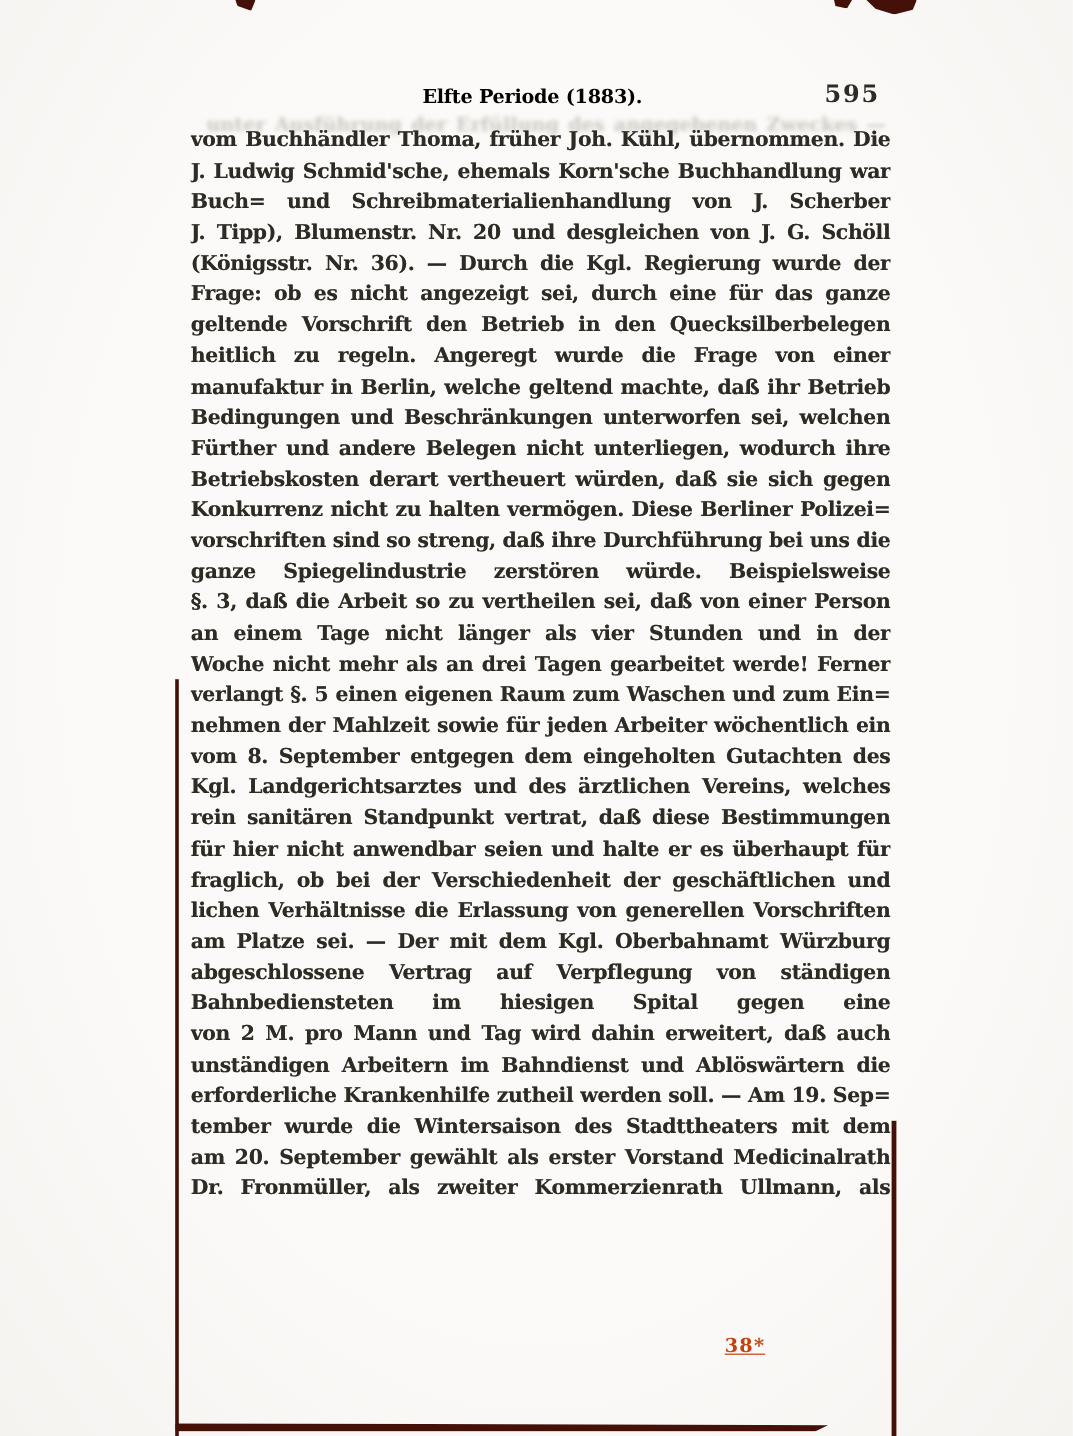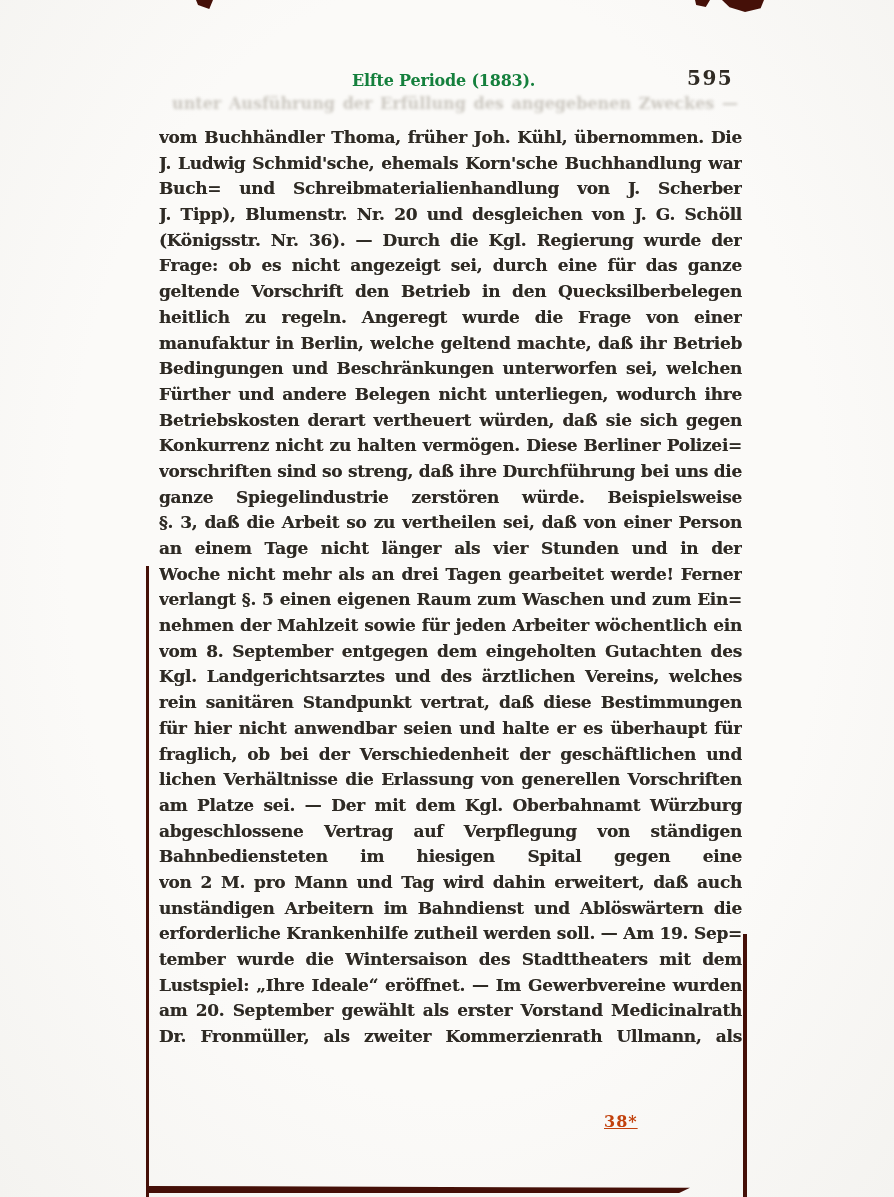--- a/index.html
+++ b/index.html
@@ -8,40 +8,40 @@
     background: radial-gradient(ellipse at 50% 45%, #fbfaf8 60%, #f4f3f0 100%);
     font-family:"DejaVu Serif", serif;
     position:relative; overflow:hidden;
   }
   .page { position:absolute; inset:0; }
 
   
   .header-title {
     position:absolute; left:352px; top:71px;
     font-size:16px; font-weight:bold; letter-spacing:-0.2px;
-    color:#15803d;
+    color:#000000;
   }
   .page-number {
     position:absolute; left:687px; top:66px;
     font-size:20px; font-weight:bold; letter-spacing:1.5px;
     color:#2f2a23;
   }
 
   
   .bleed {
     position:absolute; left:172px; top:94px; width:566px; height:22px;
     font-size:16px; font-weight:bold; color:#a39d92;
     text-align:justify; text-align-last:justify; -moz-text-align-last:justify;
     filter: blur(1.6px); opacity:0.55;
     overflow:hidden; white-space:nowrap;
   }
 
   
   .body-block {
-    position:absolute; left:159px; top:105px; width:583px;margin-top:20px;
+    position:absolute; left:159px; top:105px; width:583px;
   }
   .bline {
     height:25.7px; line-height:25.7px;
     font-size:17px; font-weight:bold; letter-spacing:-0.3px;
     color:#2e2a24;
     text-align:justify; text-align-last:justify; -moz-text-align-last:justify;
     overflow:hidden; hyphens:none;
     text-shadow: 0 0 0.3px rgba(46,42,36,0.55);
   }
 
@@ -100,21 +100,20 @@
     <div class="bline">für hier nicht anwendbar seien und halte er es überhaupt für</div>
     <div class="bline">fraglich, ob bei der Verschiedenheit der geschäftlichen und ört=</div>
     <div class="bline">lichen Verhältnisse die Erlassung von generellen Vorschriften</div>
     <div class="bline">am Platze sei. — Der mit dem Kgl. Oberbahnamt Würzburg</div>
     <div class="bline">abgeschlossene Vertrag auf Verpflegung von ständigen niederen</div>
     <div class="bline">Bahnbediensteten im hiesigen Spital gegen eine Entschädigung</div>
     <div class="bline">von 2 M. pro Mann und Tag wird dahin erweitert, daß auch</div>
     <div class="bline">unständigen Arbeitern im Bahndienst und Ablöswärtern die</div>
     <div class="bline">erforderliche Krankenhilfe zutheil werden soll. — Am 19. Sep=</div>
     <div class="bline">tember wurde die Wintersaison des Stadttheaters mit dem</div>
-    <div class="bline">Lustspiel: „Ihre Ideale“ eröffnet. — Im Gewerbvereine wurden</div>
     <div class="bline">am 20. September gewählt als erster Vorstand Medicinalrath</div>
     <div class="bline">Dr. Fronmüller, als zweiter Kommerzienrath Ullmann, als</div>
   </div>
 
   <span class="sig-mark">38*</span>
 
   <div class="mark mark-tl"></div>
   <div class="mark mark-tcr"></div>
   <div class="mark mark-tr"></div>
   <div class="mark mark-left"></div>

